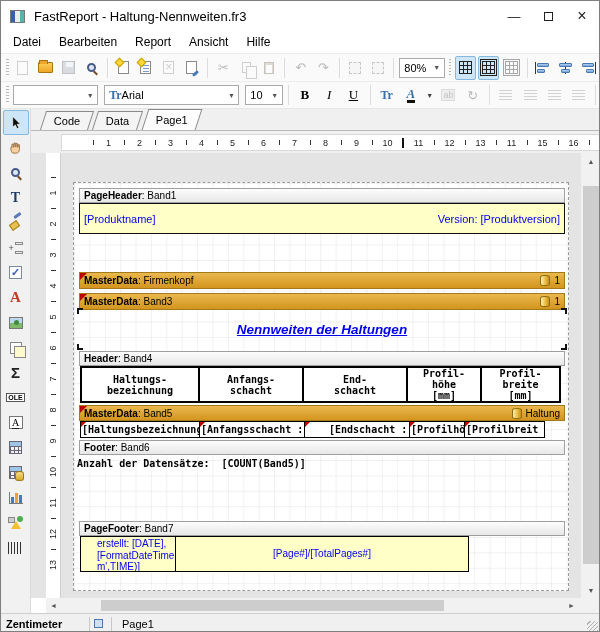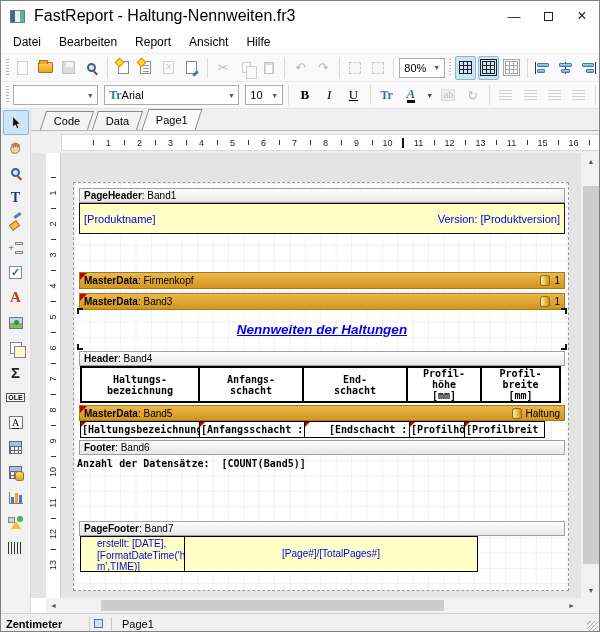--- a/index.html
+++ b/index.html
@@ -2,21 +2,21 @@
 <html><head>
 <meta charset="utf-8">
 <style>
   html,body{margin:0;padding:0;background:#d8d8d8;}
   *{box-sizing:border-box;}
   .window{position:relative;width:600px;height:632px;background:#fff;border:1px solid #7f7f7f;
     font-family:"Liberation Sans",sans-serif;overflow:hidden;color:#000;}
   
   .titlebar{position:absolute;left:0;top:0;width:100%;height:30px;background:#fff;display:flex;align-items:center;padding-left:9px;}
   .appicon{width:15px;height:13px;border:1px solid #777;background:linear-gradient(90deg,#3a62a8 0 4px,#e8f0e8 4px 9px,#57b5ad 9px);}
-  .wtitle{font-size:16px;margin-left:9px;flex:1;}
+  .wtitle{font-size:13px;margin-left:9px;flex:1;}
   .wbtns{display:flex;height:30px;}
   .wbtn{width:34px;height:30px;display:flex;align-items:center;justify-content:center;font-size:13px;color:#222;}
   .maxglyph{width:9px;height:9px;border:1px solid #222;display:inline-block;}
   
   .menubar{position:absolute;left:0;top:30px;width:100%;height:22px;background:#fff;display:flex;align-items:center;padding-left:3px;}
   .menubar span{font-size:12px;padding:2px 9px;}
   
   .toolbar{position:absolute;left:0;width:100%;height:28px;background:#fafafa;border-top:1px solid #ececec;display:flex;align-items:center;gap:2px;padding-left:3px;}
   .tb1{top:52px;} .tb2{top:80px;border-bottom:1px solid #e6e6e6;}
   .grip{width:3px;height:18px;background:repeating-linear-gradient(to bottom,#b9b9b9 0 1px,transparent 1px 3px);margin:0 2px;}
@@ -150,21 +150,21 @@
   .hcells>div:nth-child(5){width:81px;}
   .dcells{top:238px;height:17px;}
   .dcells>div{border:1px solid #000;margin-right:-1px;background:#fff;line-height:15px;white-space:pre;overflow:hidden;position:relative;padding-left:1px;}
   .dcells>div:before{content:"";position:absolute;left:0;top:0;border-top:5px solid #c00000;border-right:5px solid transparent;}
   .dcells>div:nth-child(1){width:120px;} .dcells>div:nth-child(2){width:106px;}
   .dcells>div:nth-child(3){width:106px;padding-left:24px;} .dcells>div:nth-child(4){width:56px;text-align:right;padding-right:2px;}
   .dcells>div:nth-child(5){width:81px;}
   .b6text{position:absolute;left:3px;top:275px;font-family:"DejaVu Sans Mono",monospace;font-weight:bold;font-size:10px;white-space:pre;}
   .fcells{position:absolute;left:6px;top:353px;height:36px;display:flex;font-size:10px;}
   .fcells>div{border:1px solid #000;margin-right:-1px;background:#ffffc8;color:#0000ee;overflow:hidden;line-height:11.5px;padding:1px 2px;}
-  .fcells>div:nth-child(1){width:105px;padding-left:16px;}
+  .fcells>div:nth-child(1){width:96px;padding-left:16px;}
   .fcells>div:nth-child(2){width:294px;display:flex;align-items:center;justify-content:center;}
   .fcells>div:nth-child(3){width:86px;text-align:right;}
   
   .vscroll{position:absolute;left:580px;top:152px;width:20px;height:445px;background:#f1f1f1;}
   .vscroll .arr{height:16px;display:flex;align-items:center;justify-content:center;font-size:7px;color:#555;}
   .vscroll .thumb{position:absolute;left:2px;top:33px;width:16px;height:378px;background:#cdcdcd;}
   .vscroll .arr.dn{position:absolute;bottom:0;left:0;right:0;}
   .hscroll{position:absolute;left:45px;top:597px;width:535px;height:15px;background:#f1f1f1;}
   .hscroll .arr{position:absolute;top:0;width:15px;height:15px;display:flex;align-items:center;justify-content:center;font-size:7px;color:#555;}
   .hscroll .arr.lf{left:0;} .hscroll .arr.rt{left:518px;}

